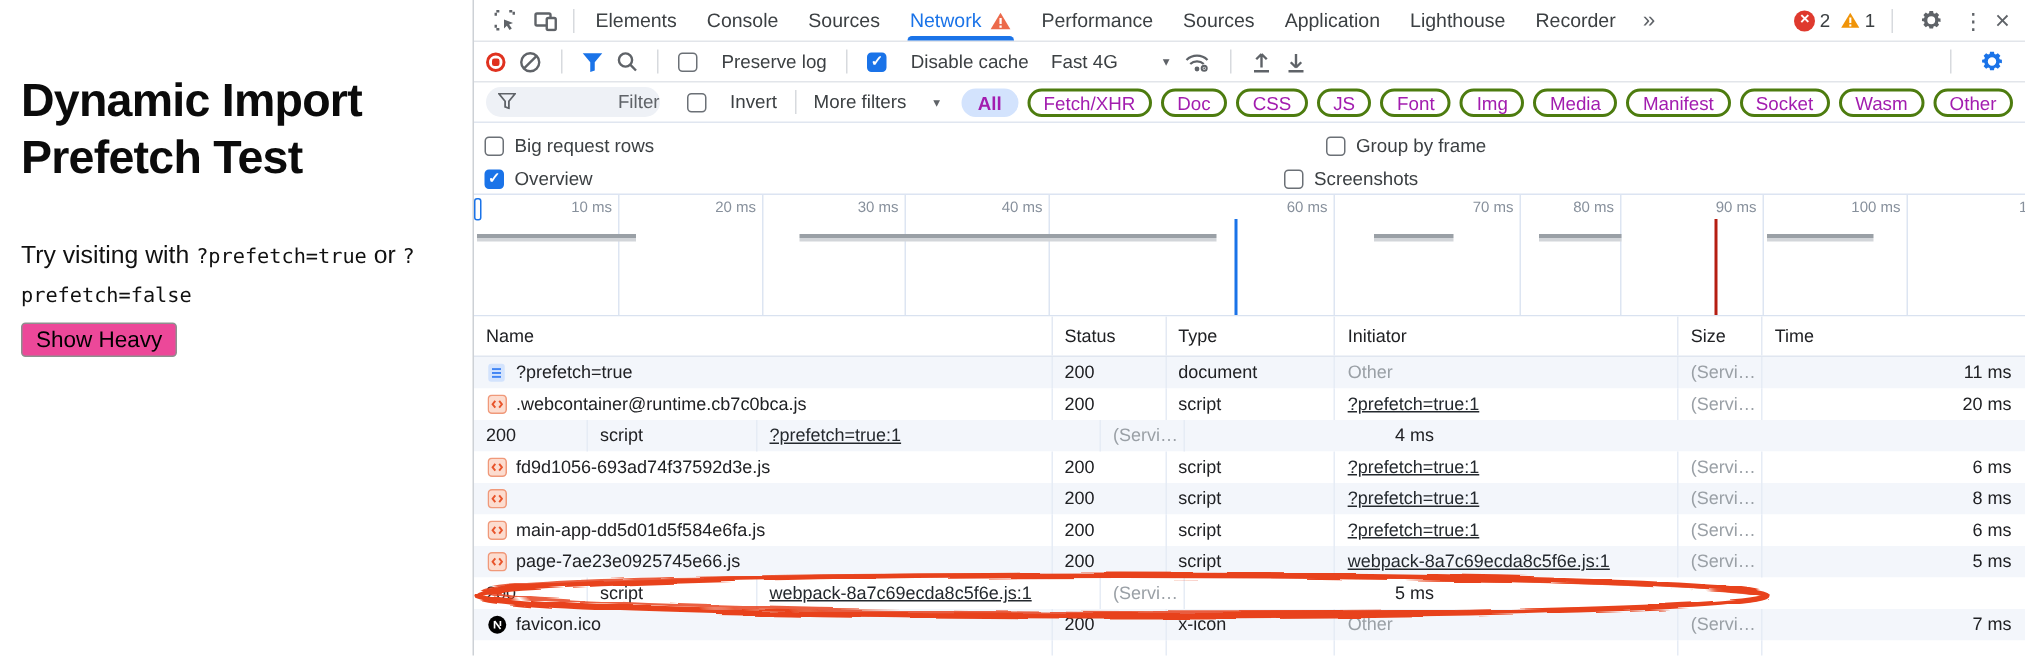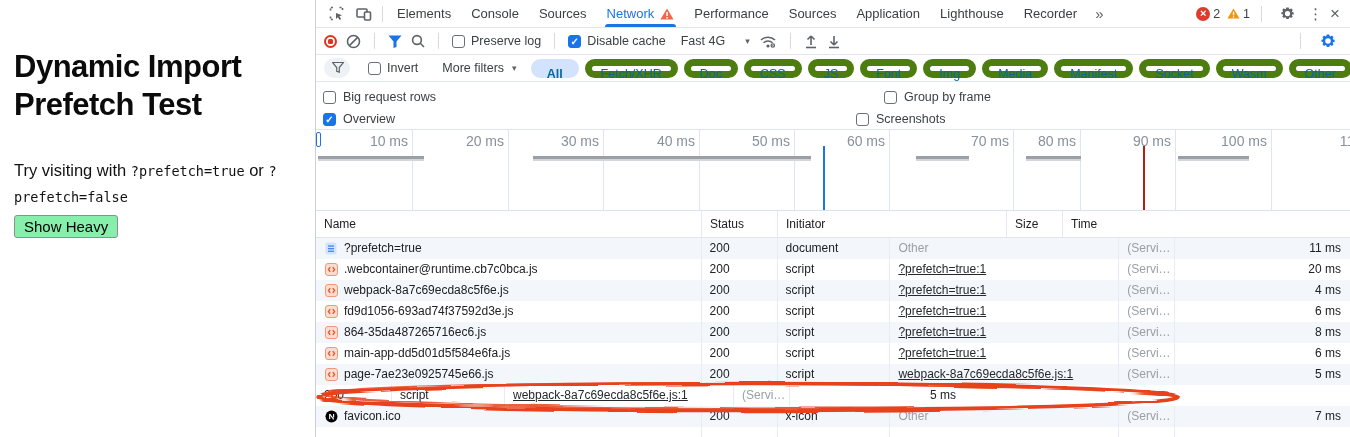--- a/index.html
+++ b/index.html
@@ -7,21 +7,21 @@
     font-family:"Liberation Sans", sans-serif; }
 
   
   .page { position:absolute; left:0; top:0; width:315px; height:437px; background:#fff; }
   .page h1 { position:absolute; left:14px; top:48px; width:290px;
     font-size:31px; font-weight:700; color:#0b0b0b; line-height:1.22; letter-spacing:-0.5px; }
   .page .para { position:absolute; left:14px; top:158px; width:284px;
     font-size:16.5px; color:#111; line-height:1.55; }
   .page .para .code { font-family:"DejaVu Sans Mono", monospace; font-size:13.5px; }
   .page .btn { position:absolute; left:14px; top:215px; display:inline-block;
-    font-size:15px; color:#000; background:#86efac; border:1px solid #8f8f8f;
+    font-size:15px; color:#000; background:#ec4899; border:1px solid #8f8f8f;
     border-radius:3px; padding:2px 9px; }
 
   
   .devtools { position:absolute; left:315px; top:0; width:1035px; height:437px;
     background:#fff; border-left:1px solid #cdd1d6; color:#202124; }
 
   
   .tabbar { position:absolute; left:0; top:0; width:100%; height:28px;
     display:flex; align-items:center; border-bottom:1px solid #e2e5ea; padding-left:6px; }
   .tb-icon { width:18px; height:18px; display:flex; align-items:center; justify-content:center; margin:0 5px; }
@@ -40,47 +40,47 @@
 
   
   .toolbar2 { position:absolute; left:0; top:28px; width:100%; height:27px;
     display:flex; align-items:center; border-bottom:1px solid #e2e5ea; padding:0 8px; gap:9px; }
   .rec { width:13px; height:13px; border-radius:50%; border:2px solid #e0321f; position:relative; }
   .rec::after { content:""; position:absolute; left:2px; top:2px; width:5px; height:5px; background:#e0321f; border-radius:1.5px; }
   .cbx { width:13px; height:13px; border:1.5px solid #6b7076; border-radius:3px; background:#fff; flex:none; }
   .cbx.checked { background:#1a73e8; border-color:#1a73e8; color:#fff; font-size:10px;
     line-height:12px; text-align:center; font-weight:700; }
   .tlabel { font-size:12.5px; color:#3c4043; white-space:nowrap; }
-  .ctrl { display:flex; align-items:center; gap:6px; }
+  .ctrl { display:flex; align-items:center; gap:16px; }
   .caret { font-size:9px; color:#5f6368; margin-left:14px; }
   .spacer { flex:1; }
 
   
   .filterbar { position:absolute; left:0; top:55px; width:100%; height:27px;
     display:flex; align-items:center; border-bottom:1px solid #e0e6f0; padding:0 8px; gap:8px; }
   .filter-pill { position:relative; width:287px; height:20px; }
   .filter-pill input { width:100%; height:100%; border:none; outline:none; background:#eef1f6;
     border-radius:10px; padding-left:26px; font-size:12.5px; color:#202124;
     font-family:"Liberation Sans", sans-serif;text-align:right; }
   .filter-pill input::placeholder { color:#5f6368; }
   .pill-funnel { position:absolute; left:8px; top:4px; }
   .chips { display:flex; align-items:center; gap:6px; margin-left:6px; }
-  .chip { border:7px solid #4d7c0f; border-radius:14px; padding:0 9px; height:19px;
-    line-height:17px; font-size:12.5px; color:#0369a1; white-space:nowrap; }
+  .chip { border:2px solid #4d7c0f; border-radius:14px; padding:0 9px; height:19px;
+    line-height:17px; font-size:12.5px; color:#a21caf; white-space:nowrap; }
   .chip.active { background:#d3e3fd; border-color:#d3e3fd; font-weight:700; }
 
   
   .options { position:absolute; left:0; top:82px; width:100%; height:48px; border-bottom:1px solid #dce4f2; }
   .opt { position:absolute; display:flex; align-items:center; gap:7px; font-size:12.5px; color:#3c4043; }
 
   
   .overview { position:absolute; left:0; top:130px; width:100%; height:81px;
     border-bottom:1px solid #d9e2f0; overflow:hidden; background:#fff; }
   .tick { position:absolute; top:0; bottom:0; width:96px; border-right:1px solid #dde5f2;
-    font-size:14px; color:#87909c; text-align:right; padding:3px 4px 0 0; }
+    font-size:10px; color:#87909c; text-align:right; padding:3px 4px 0 0; }
   .ov-bar { position:absolute; top:26px; height:5px;
     background:linear-gradient(#9aa0a6 0 60%, #d2d5d9 60% 100%); }
   .ov-line { position:absolute; top:16px; bottom:0; width:2px; }
   .ov-handle { position:absolute; left:0; top:2px; width:5px; height:15px;
     border:1.5px solid #1a73e8; border-radius:2px; background:#fff; }
 
   
   .grid-header { position:absolute; left:0; top:211px; width:100%; height:27px;
     display:flex; border-bottom:1px solid #e0e6f0; background:#fff; }
   .hcell { font-size:12px; color:#202124; line-height:26px; padding-left:8px;
@@ -278,40 +278,40 @@
       <span class="cbx"></span>
       <span>Screenshots</span>
     </span>
   </div>
 
   <div class="overview">
     <div class="tick" style="left:1px;"><span>10 ms</span></div>
     <div class="tick" style="left:97px;"><span>20 ms</span></div>
     <div class="tick" style="left:192px;"><span>30 ms</span></div>
     <div class="tick" style="left:288px;"><span>40 ms</span></div>
-    <div class="tick" style="left:383px;"><span>50 ms</span></div>
     <div class="tick" style="left:478px;"><span>60 ms</span></div>
     <div class="tick" style="left:602px;"><span>70 ms</span></div>
     <div class="tick" style="left:669px;"><span>80 ms</span></div>
     <div class="tick" style="left:764px;"><span>90 ms</span></div>
     <div class="tick" style="left:860px;"><span>100 ms</span></div>
     <div class="tick" style="left:955px;"><span>110</span></div>
     <div class="ov-bar" style="left:2px;   width:106px;"></div>
     <div class="ov-bar" style="left:217px; width:278px;"></div>
     <div class="ov-bar" style="left:600px; width:53px;"></div>
     <div class="ov-bar" style="left:710px; width:55px;"></div>
     <div class="ov-bar" style="left:862px; width:71px;"></div>
     <div class="ov-line" style="left:507px; background:#1a73e8;"></div>
     <div class="ov-line" style="left:827px; background:#b51e12;"></div>
     <div class="ov-handle"></div>
   </div>
 
   <div class="grid-header">
     <span class="hcell w-name">Name</span>
     <span class="hcell w-status">Status</span>
+    <span class="hcell w-type">Type</span>
     <span class="hcell w-init">Initiator</span>
     <span class="hcell w-size">Size</span>
     <span class="hcell w-time" style="border-right:none; text-align:left; padding-left:8px;">Time</span>
   </div>
 
   <div class="rows">
 
     <div class="row odd">
       <span class="cell w-name c-name">
           <span class="ricon">
@@ -342,62 +342,52 @@
           <span>.webcontainer@runtime.cb7c0bca.js</span>
         </span>
       <span class="cell w-status">200</span>
       <span class="cell w-type">script</span>
       <span class="cell w-init"><span class="ilink">?prefetch=true:1</span></span>
       <span class="cell w-size gray">(Servi…</span>
       <span class="cell w-time">20 ms</span>
     </div>
 
     <div class="row odd">
+      <span class="cell w-status">200</span>
+      <span class="cell w-type">script</span>
+      <span class="cell w-init"><span class="ilink">?prefetch=true:1</span></span>
+      <span class="cell w-size gray">(Servi…</span>
+      <span class="cell w-time">4 ms</span>
+    </div>
+
+    <div class="row">
       <span class="cell w-name c-name">
           <span class="ricon">
             <svg width="13" height="13" viewBox="0 0 13 13">
               <rect x="0.5" y="0.5" width="12" height="12" rx="2.5" fill="#fcdccf" stroke="#f0997a"></rect>
               <path d="M5.2 4.2L3.4 6.5l1.8 2.3M7.8 4.2l1.8 2.3-1.8 2.3" fill="none" stroke="#e8552c" stroke-width="1.3"></path>
             </svg>
           </span>
-          <span>webpack-8a7c69ecda8c5f6e.js</span>
+          <span>fd9d1056-693ad74f37592d3e.js</span>
         </span>
       <span class="cell w-status">200</span>
       <span class="cell w-type">script</span>
       <span class="cell w-init"><span class="ilink">?prefetch=true:1</span></span>
       <span class="cell w-size gray">(Servi…</span>
-      <span class="cell w-time">4 ms</span>
-    </div>
-
-    <div class="row">
+      <span class="cell w-time">6 ms</span>
+    </div>
+
+    <div class="row odd">
       <span class="cell w-name c-name">
           <span class="ricon">
             <svg width="13" height="13" viewBox="0 0 13 13">
               <rect x="0.5" y="0.5" width="12" height="12" rx="2.5" fill="#fcdccf" stroke="#f0997a"></rect>
               <path d="M5.2 4.2L3.4 6.5l1.8 2.3M7.8 4.2l1.8 2.3-1.8 2.3" fill="none" stroke="#e8552c" stroke-width="1.3"></path>
             </svg>
           </span>
-          <span>fd9d1056-693ad74f37592d3e.js</span>
-        </span>
-      <span class="cell w-status">200</span>
-      <span class="cell w-type">script</span>
-      <span class="cell w-init"><span class="ilink">?prefetch=true:1</span></span>
-      <span class="cell w-size gray">(Servi…</span>
-      <span class="cell w-time">6 ms</span>
-    </div>
-
-    <div class="row odd">
-      <span class="cell w-name c-name">
-          <span class="ricon">
-            <svg width="13" height="13" viewBox="0 0 13 13">
-              <rect x="0.5" y="0.5" width="12" height="12" rx="2.5" fill="#fcdccf" stroke="#f0997a"></rect>
-              <path d="M5.2 4.2L3.4 6.5l1.8 2.3M7.8 4.2l1.8 2.3-1.8 2.3" fill="none" stroke="#e8552c" stroke-width="1.3"></path>
-            </svg>
-          </span>
-          <span>864-35da487265716ec6.js</span>
         </span>
       <span class="cell w-status">200</span>
       <span class="cell w-type">script</span>
       <span class="cell w-init"><span class="ilink">?prefetch=true:1</span></span>
       <span class="cell w-size gray">(Servi…</span>
       <span class="cell w-time">8 ms</span>
     </div>
 
     <div class="row">
       <span class="cell w-name c-name">

